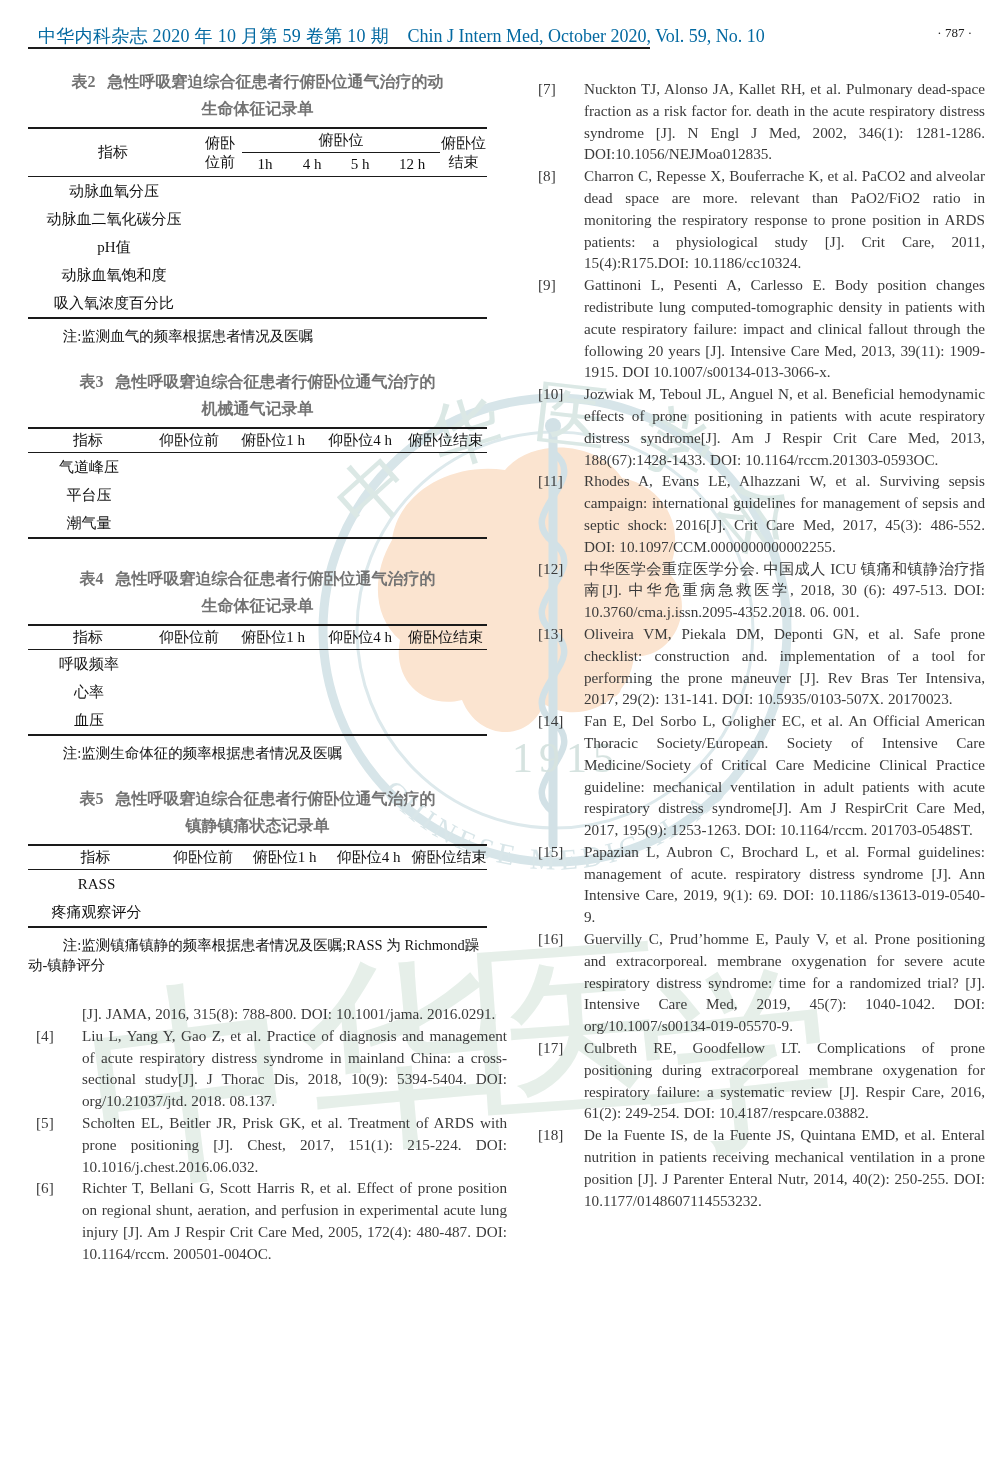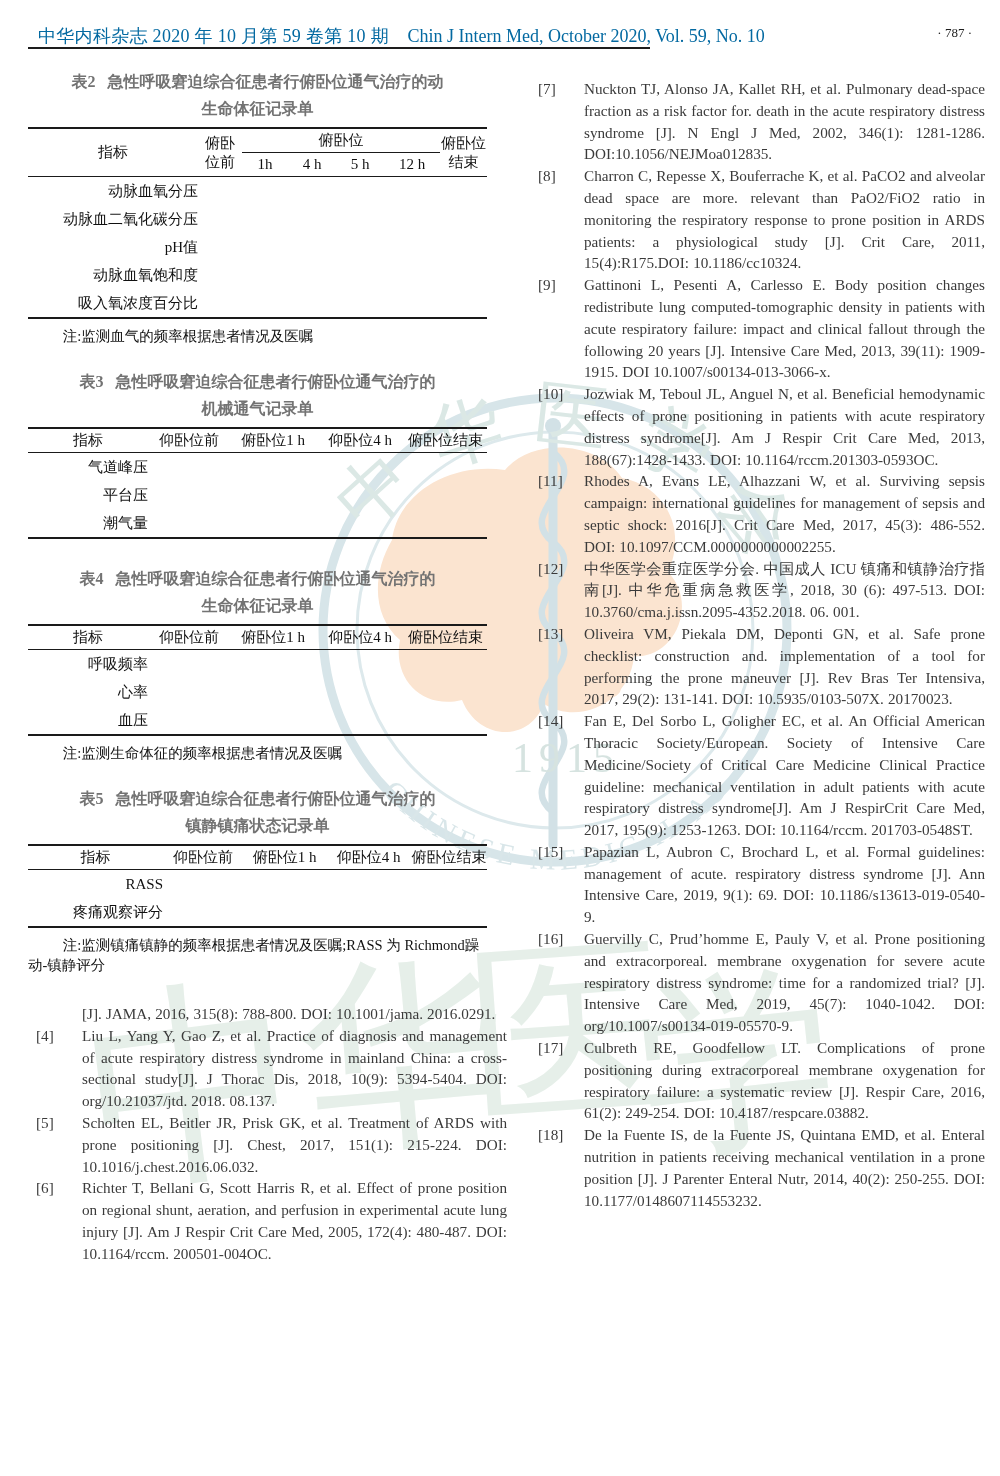--- a/index.html
+++ b/index.html
@@ -21,21 +21,21 @@
   .col-right{position:absolute;left:538px;top:78px;width:447px;z-index:1;}
   
   .tbl-title{text-align:center;font-weight:700;color:#737373;font-size:16px;line-height:27px;}
   .tbl-title .lbl{margin-right:12px;}
   .dtable{width:100%;border-collapse:collapse;table-layout:fixed;
           border-top:2px solid #1a1a1a;border-bottom:2px solid #1a1a1a;
           font-size:15px;color:#111;margin-top:5px;}
   .dtable thead{border-bottom:1.5px solid #1a1a1a;margin-top:25px;}
   .dtable th{font-weight:400;text-align:center;vertical-align:middle;padding:2px 0;line-height:19px;}
   .dtable td{height:28px;vertical-align:middle;padding:0;}
-  .dtable td.row-label{text-align:right;padding-left:2px;white-space:nowrap;}
+  .dtable td.row-label{text-align:center;padding-left:2px;white-space:nowrap;}
   .t2-group{border-bottom:1px solid #1a1a1a;}
   .note{font-size:14.5px;color:#111;line-height:20px;margin:7px 0 0 0;text-indent:2.4em;}
   .sp-t3{margin-top:22px;}
   .sp-t4{margin-top:26px;}
   .sp-t5{margin-top:22px;}
   
   .refs{margin-top:28px;}
   .refs-left{margin-left:8px;margin-right:-20px;}
   .ref{display:flex;align-items:flex-start;}
   .ref-num{flex:none;width:46px;font-size:15.2px;line-height:21.8px;color:#3a3a3a;}

